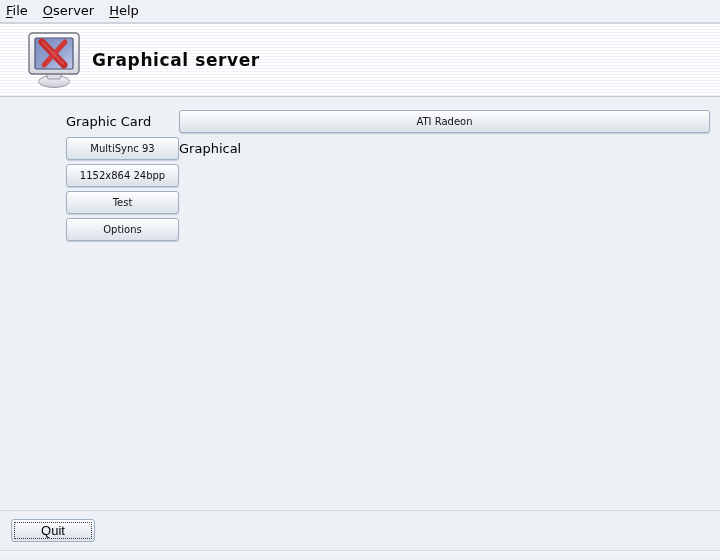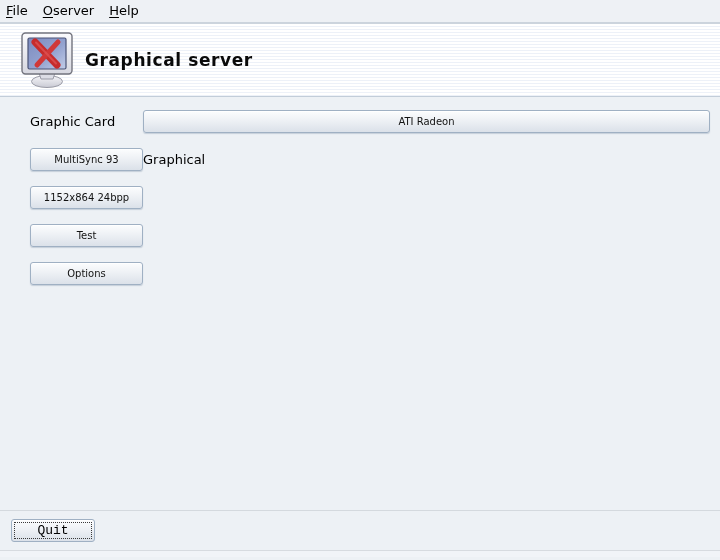--- a/index.html
+++ b/index.html
@@ -30,41 +30,42 @@
   .header {
     height:73px;
     border-bottom:1px solid #c2cdd9;
     background:repeating-linear-gradient(
       to bottom,
       #ffffff 0px, #ffffff 2px,
       #edf1f8 2px, #edf1f8 3px
     );
     display:flex;
     align-items:center;
-    padding-left:21px;
+    padding-left:28px;
   }
   .header-icon { width:53px; height:57px; margin-right:11px; flex:0 0 auto; }
   .header-title {
     font-size:17px;
     font-weight:bold;
     letter-spacing:0.6px;
     color:#0a0a0a;
   }
 
   
   .main {
     height:413px;
     background:#edf1f5;
     padding:13px 10px 0 30px;
   }
   .rows {
     display:grid;
     grid-template-columns:113px 1fr;
-    row-gap:15px;
+    row-gap:4px;
     align-items:center;
+    margin-left:36px;
   }
   .row-label {
     font-size:13px;
     line-height:23px;
     color:#000;
   }
   .btn {
     display:block;
     width:100%;
     height:23px;
@@ -82,21 +83,21 @@
   
   .footer {
     height:40px;
     border-top:1px solid #d4d9de;
     background:#edf1f5;
   }
   .quit-btn {
     margin:8px 0 0 11px;
     width:84px;
     height:23px;
-    font-family:Liberation Mono, monospace;
+    font-family:Liberation Sans, sans-serif;
     font-size:13px;
     color:#000;
     border:1px solid #9fb0c3;
     border-radius:3px;
     background:linear-gradient(to bottom,#fcfdfe 0%,#eef1f5 45%,#dbe1e9 100%);
     box-shadow:inset 0 1px 0 rgba(255,255,255,.95);
     outline:1px dotted #3a3a3a;
     outline-offset:-4px;
     cursor:pointer;
   }

